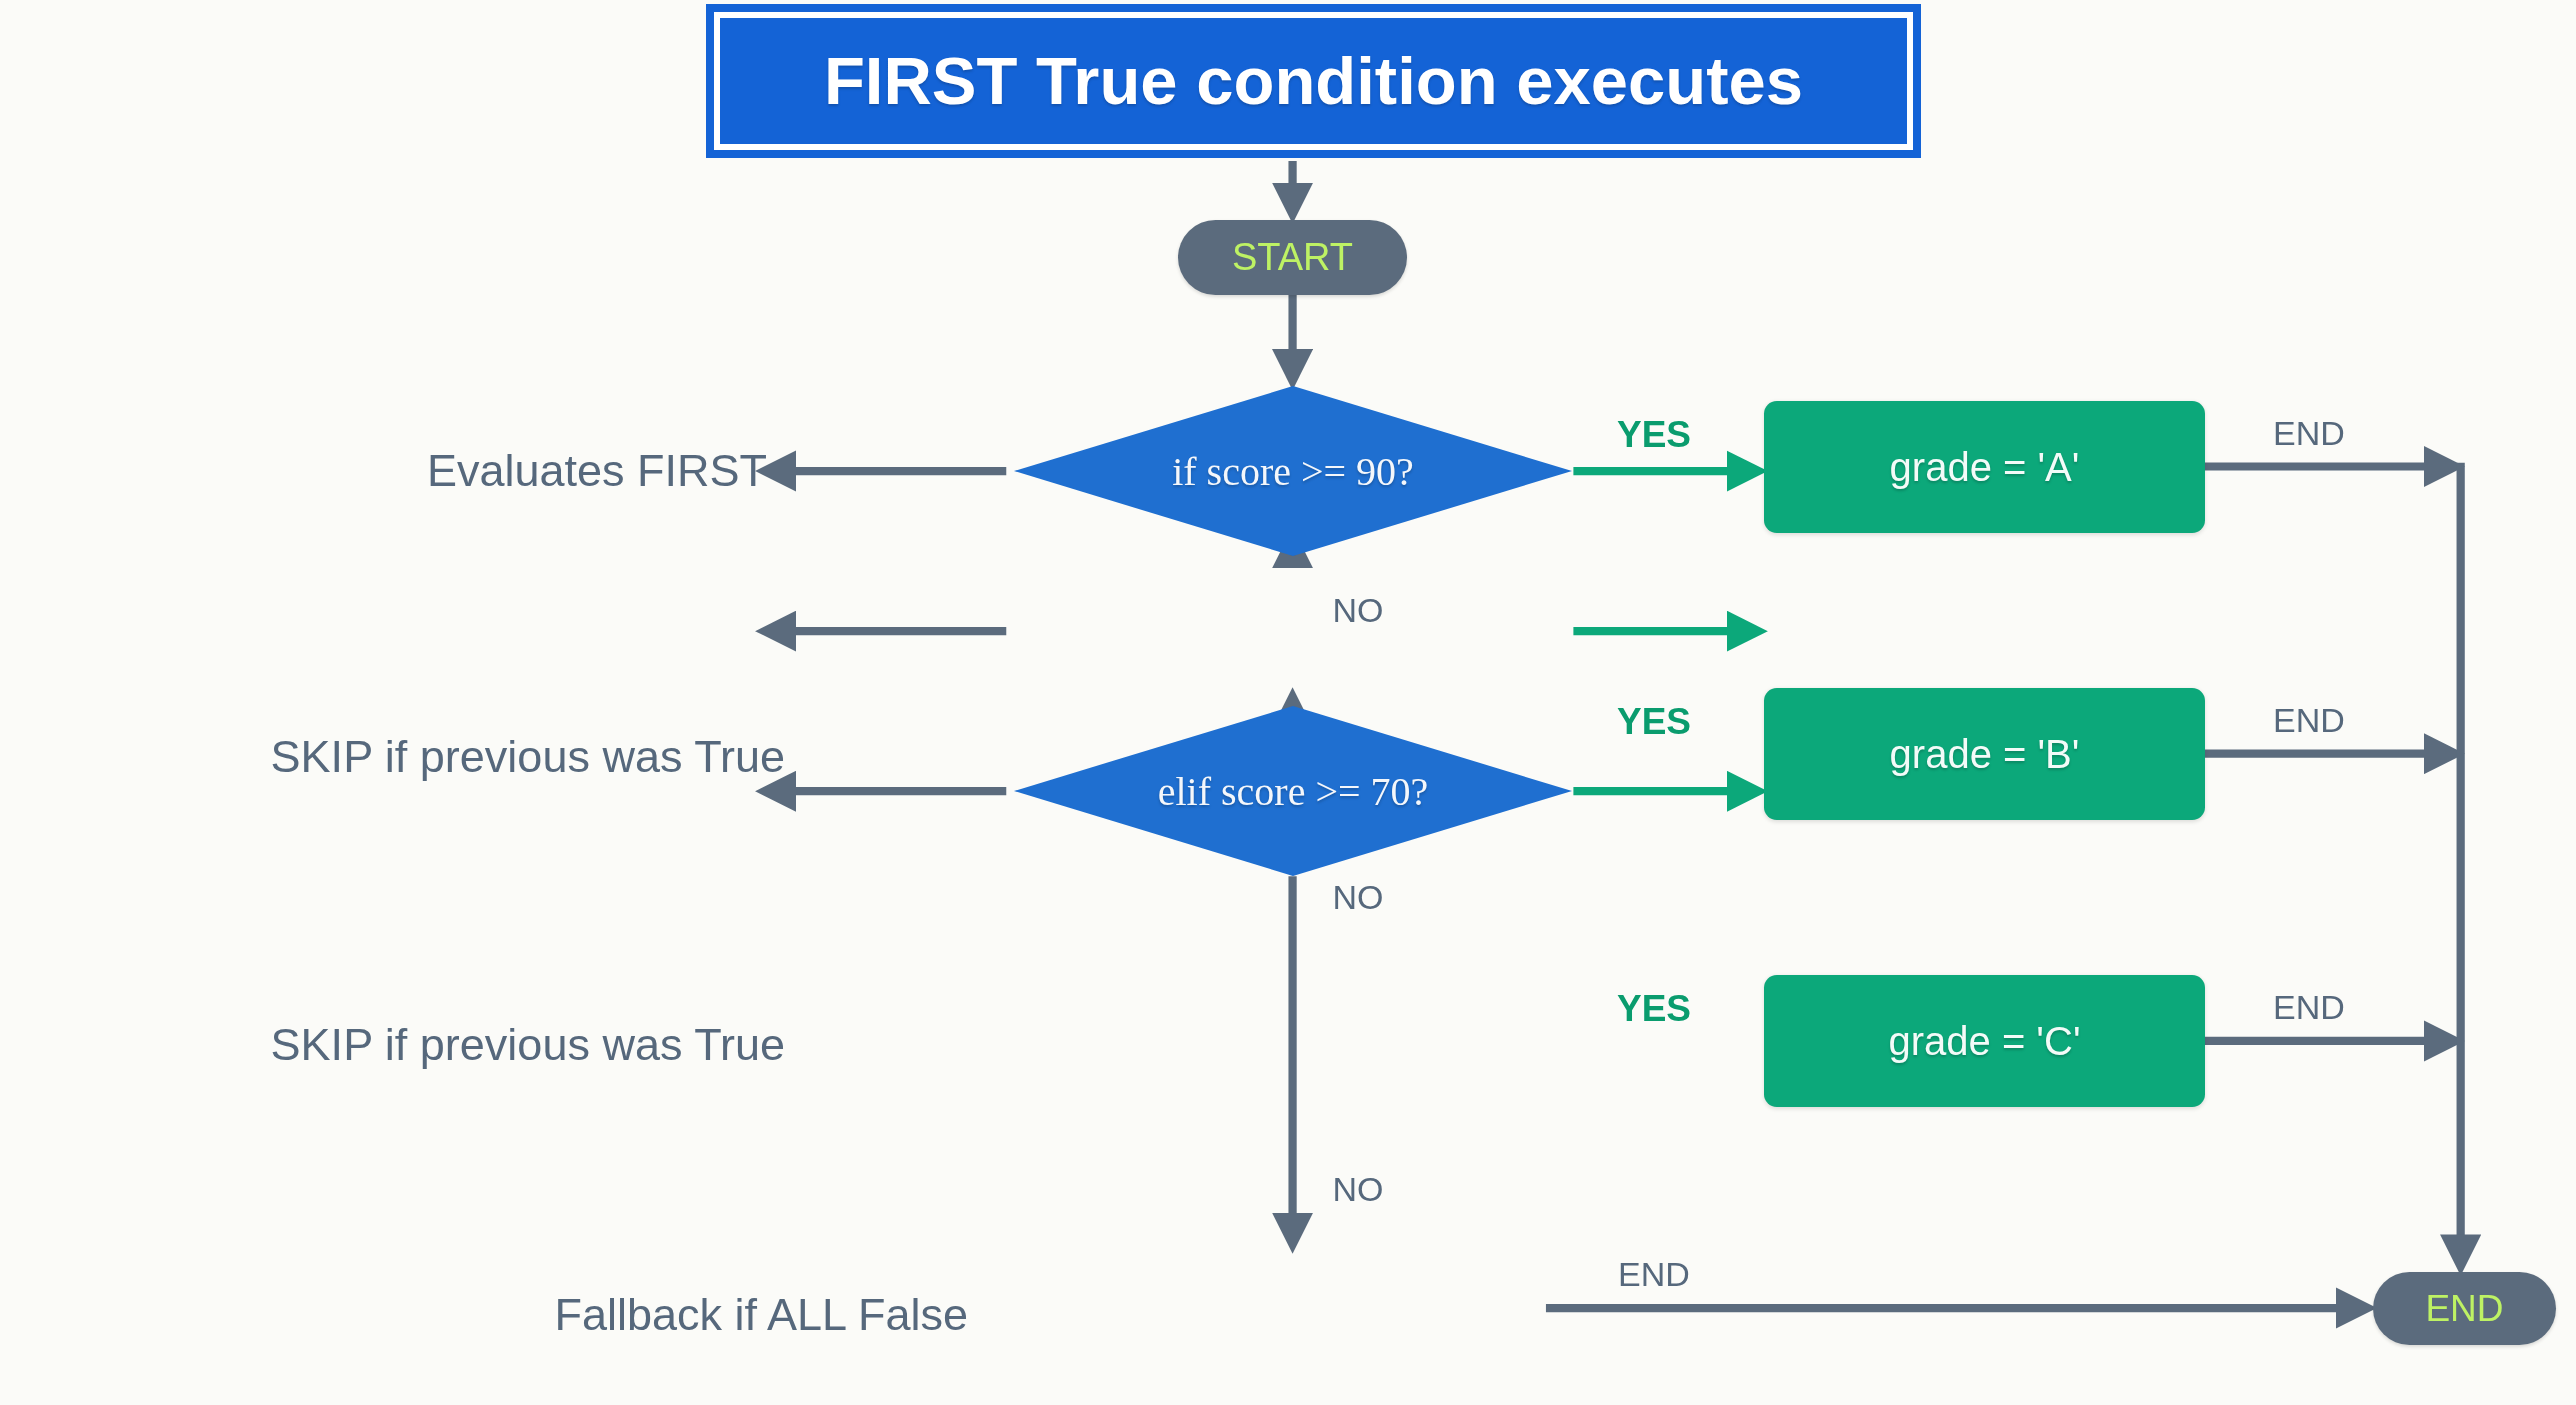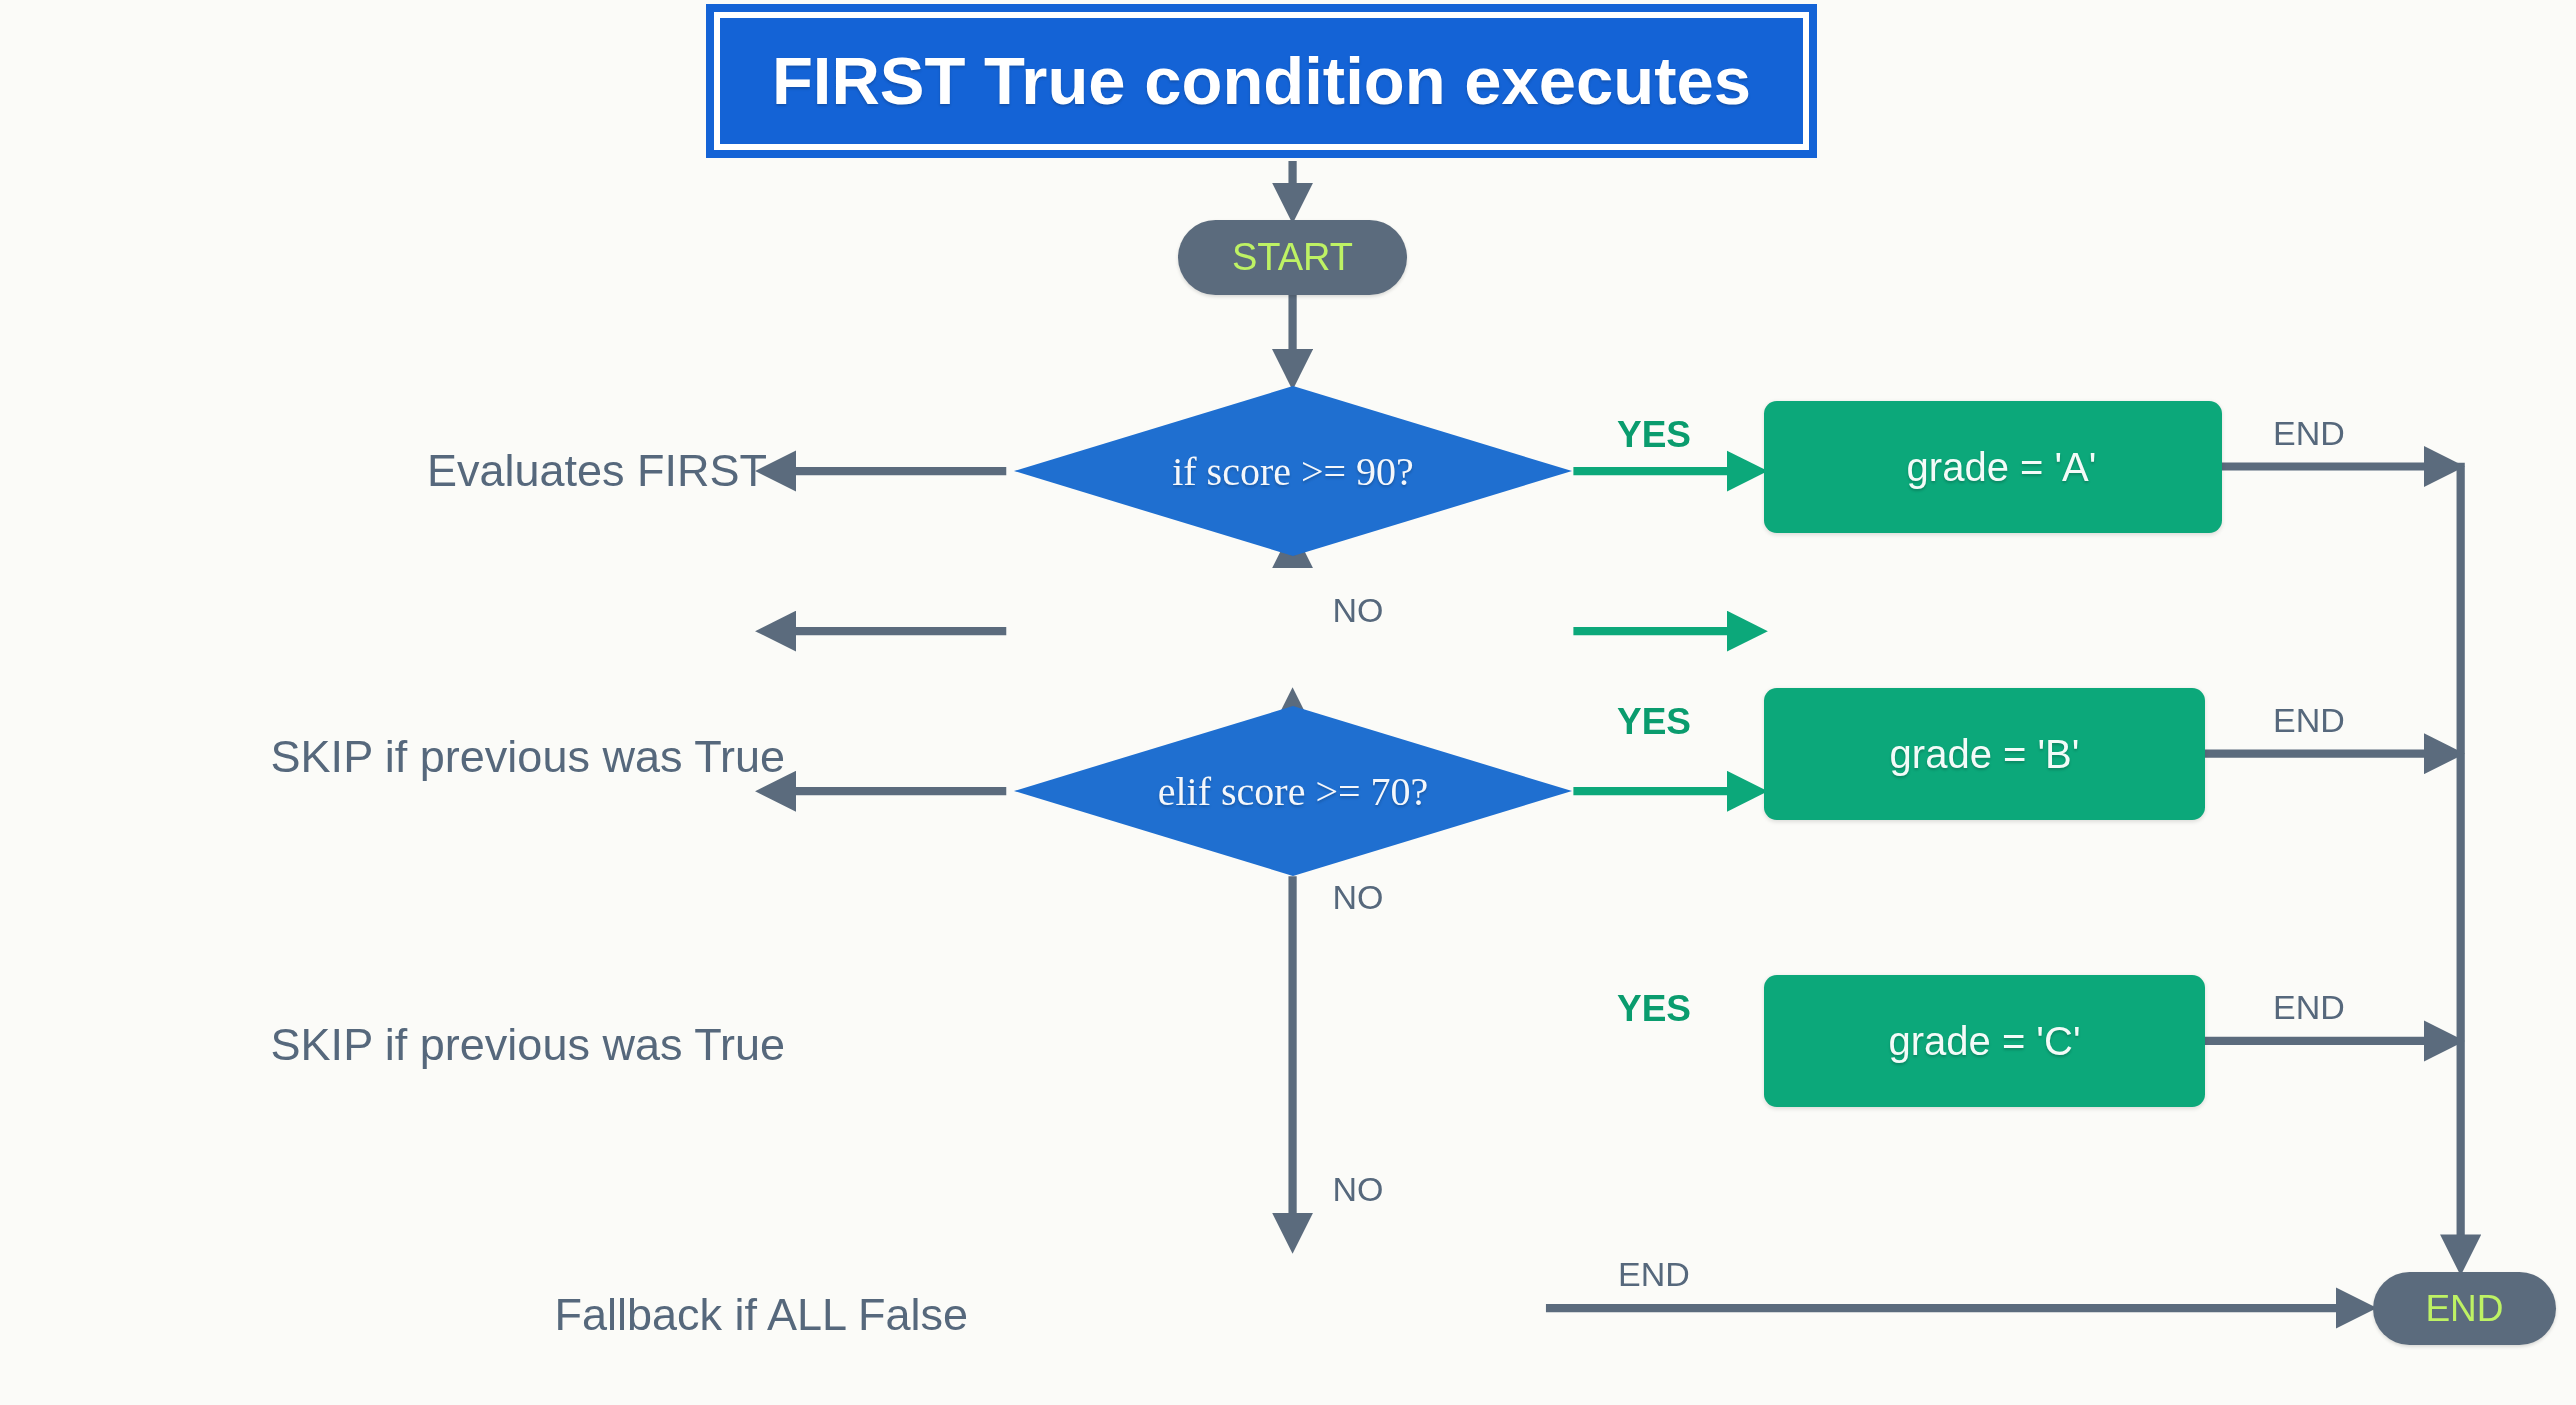--- a/index.html
+++ b/index.html
@@ -9,21 +9,21 @@
     background:#fbfbf8;
     font-family:"Liberation Sans", sans-serif;
     overflow:hidden;
   }
   #stage{position:relative;width:2576px;height:1405px;}
   #wires{position:absolute;left:0;top:0;width:2576px;height:1405px;}
 
   
   .title-banner{
     position:absolute;
-    left:706px;top:3.7px;width:1111px;height:154px;
+    left:706px;top:3.7px;width:1215px;height:154px;
     background:#1463d6;
     border:8.2px solid #1463d6;
     box-sizing:border-box;
     display:flex;align-items:center;justify-content:center;
   }
   .title-inner{
     width:100%;height:100%;
     border:6.4px solid #ffffff;
     box-sizing:border-box;
     display:flex;align-items:center;justify-content:center;
@@ -76,21 +76,21 @@
   
   .proc{
     position:absolute;
     background:#0ca87a;
     border-radius:12.8px;
     display:flex;align-items:center;justify-content:center;
     color:#f3fbf8;font-size:40px;white-space:nowrap;
     box-shadow:0 1.8px 4.6px rgba(0,0,0,.12);
     text-shadow:0 1.8px 2.7px rgba(0,0,0,.20);
   }
-  #proc-a{left:1764px;top:401px;width:441px;height:132px;padding-left:17px;}
+  #proc-a{left:1764px;top:401px;width:441px;height:132px;}
   #proc-b{left:1764px;top:688px;width:441px;height:132px;}
   #proc-c{left:1764px;top:975px;width:441px;height:132px;}
   #proc-f{left:1032px;top:1250px;width:514px;height:134px;}
 
   
   .note{
     position:absolute;
     color:#56687c;
     font-size:45px;
     white-space:nowrap;

